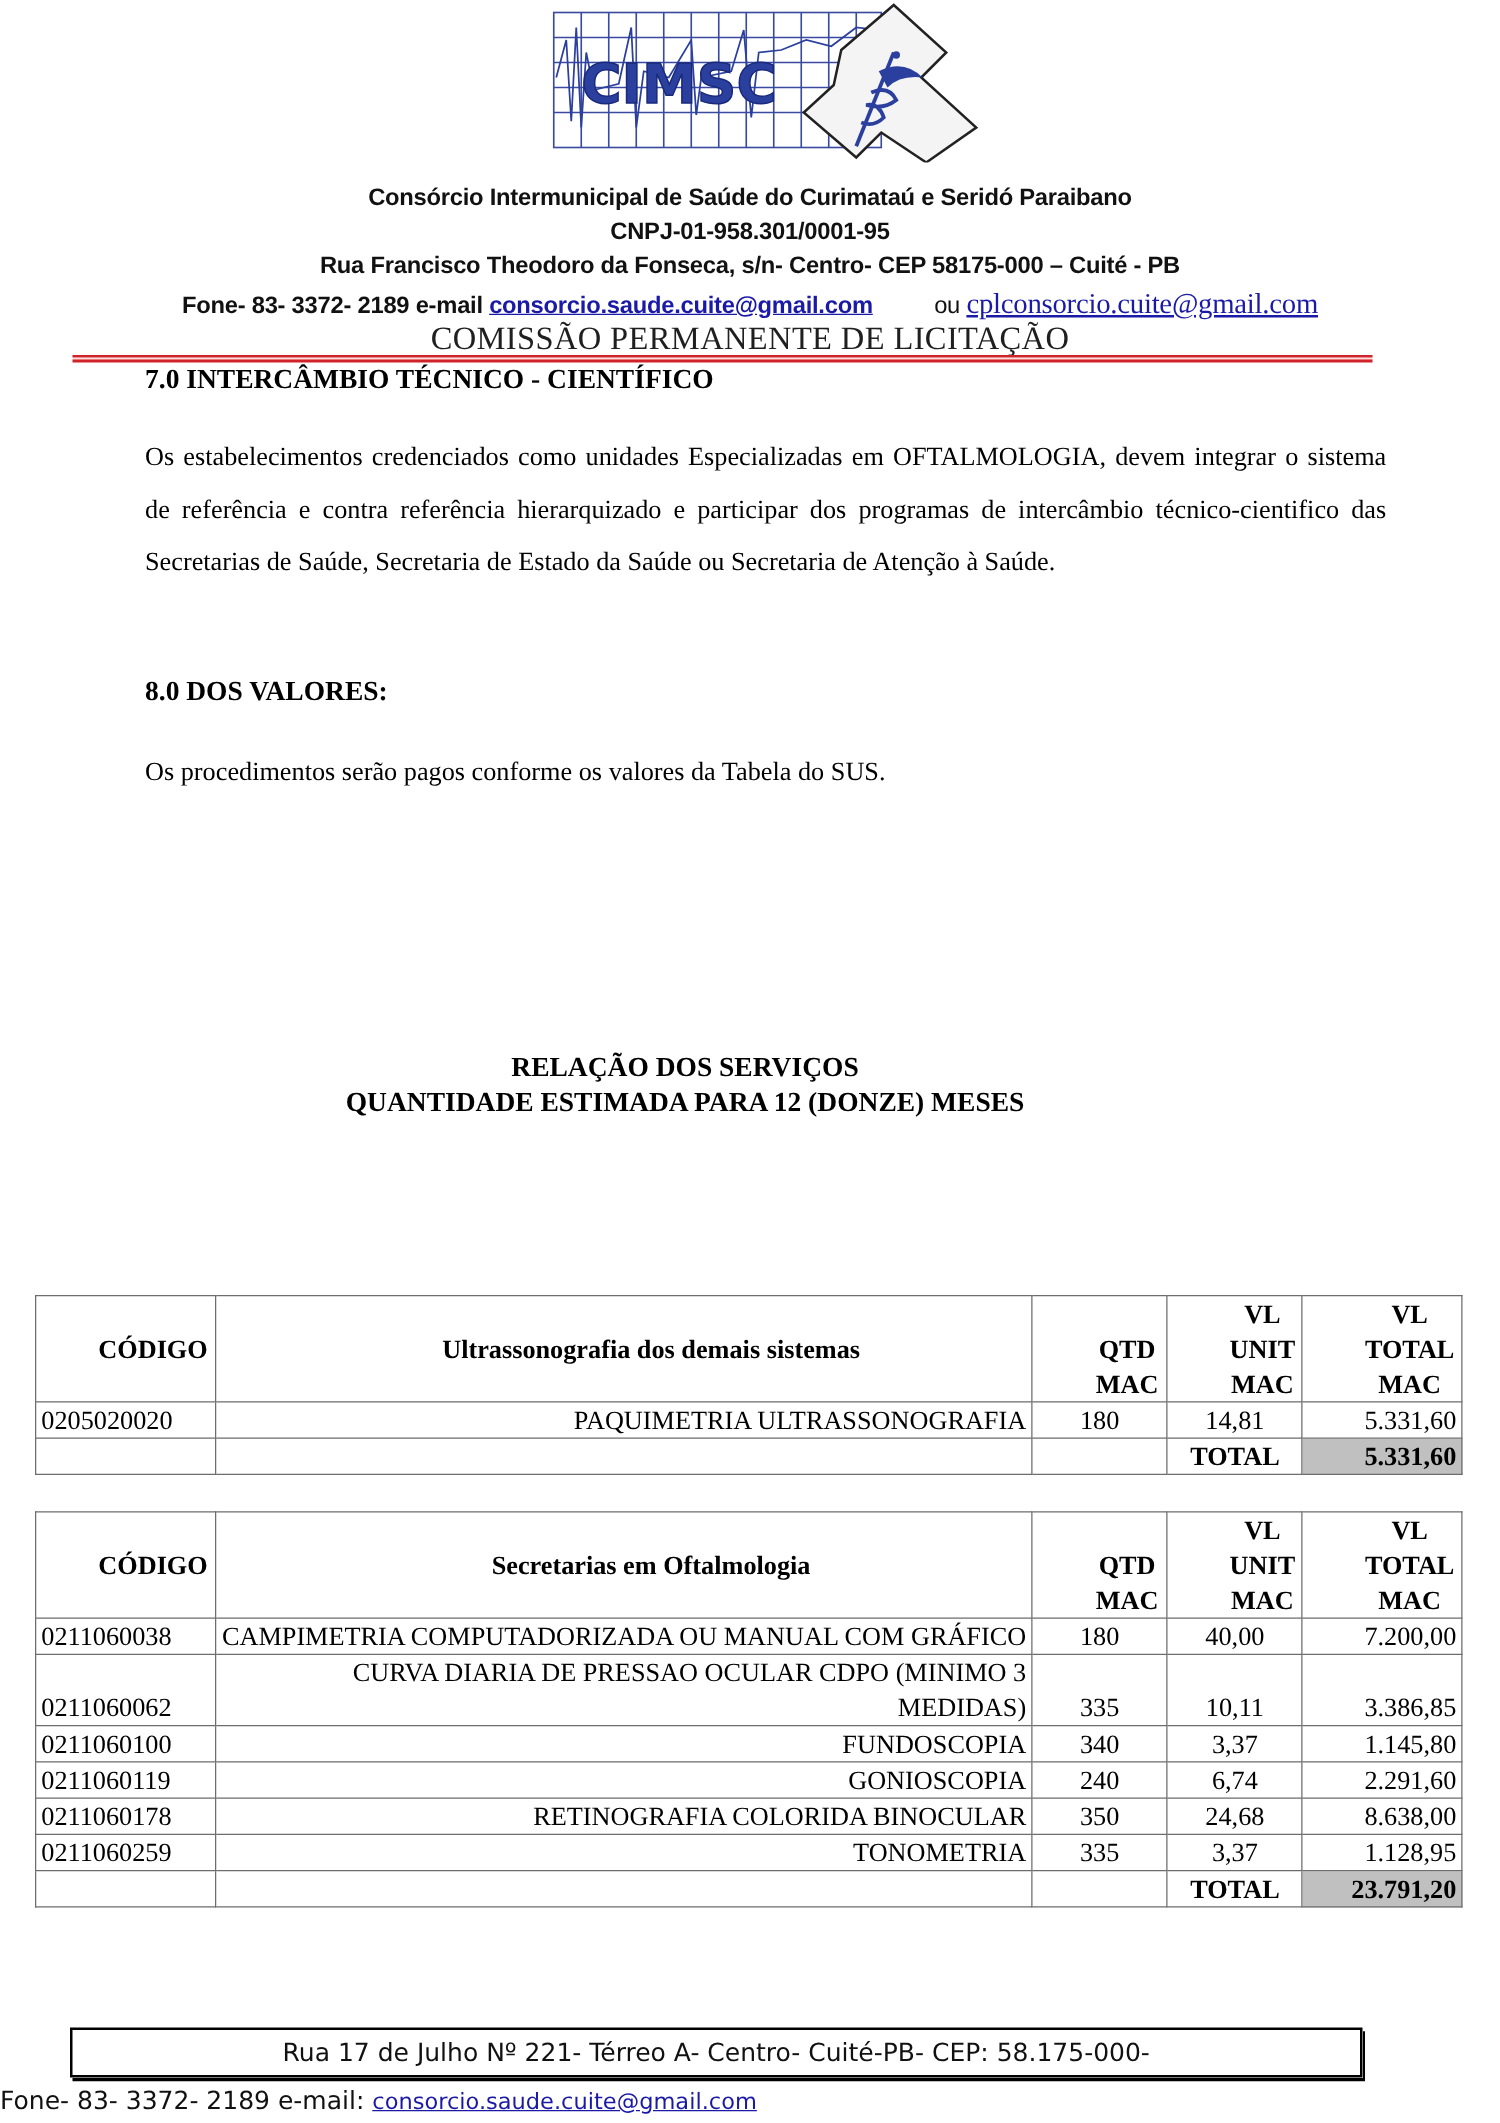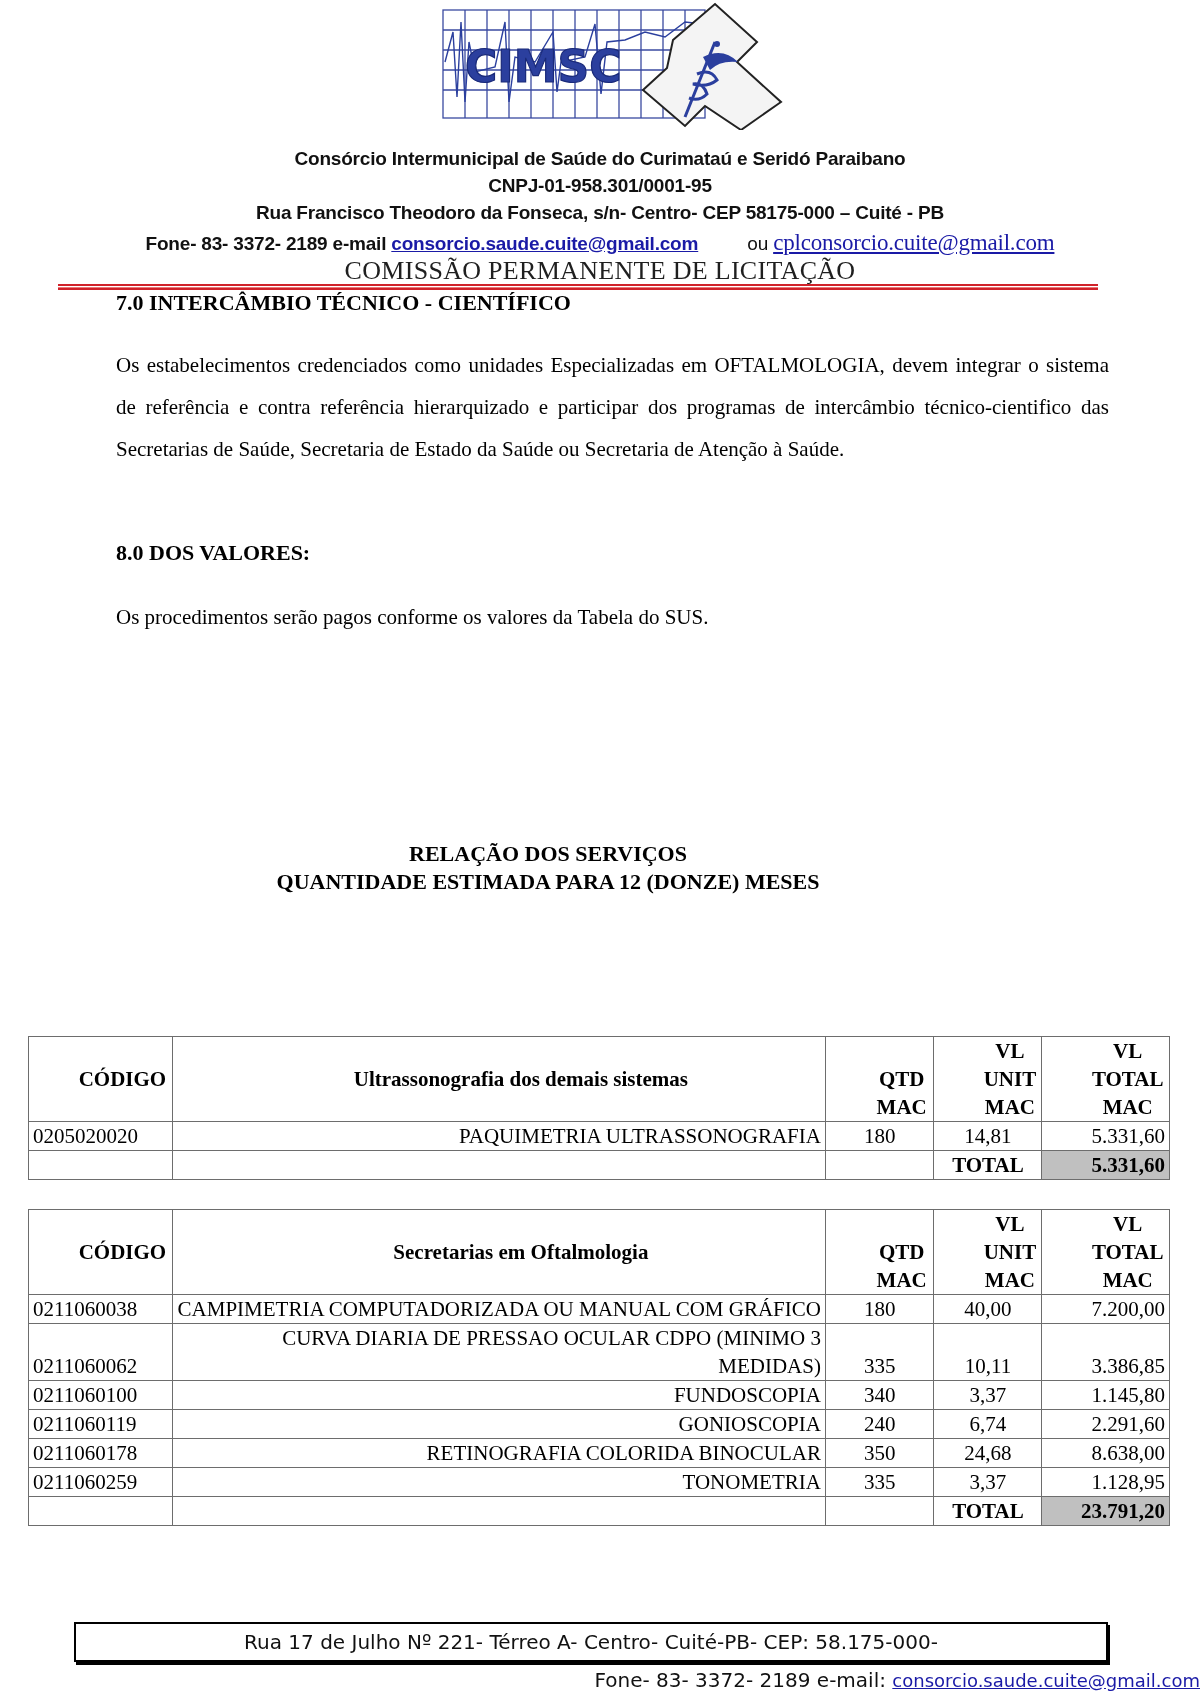--- a/index.html
+++ b/index.html
@@ -44,22 +44,22 @@
   .c-tot { width: 118px; }
   td.code { text-align: left; vertical-align: bottom; padding-left: 6px; }
   td.desc { text-align: right; vertical-align: bottom; }
   td.qtd, td.unit { text-align: center; vertical-align: bottom; }
   td.tot { text-align: right; vertical-align: bottom; }
   td.total-label { font-weight: bold; text-align: center; }
   td.total-val { font-weight: bold; text-align: right; background: #c0c0c0; }
   th.desc-h { text-align: center; }
 
   
-  .foot-box { position: absolute; left: 74px; top: 1622px; width: 1034px; height: 40px; border: 2px solid #000; box-shadow: 2px 3px 0 #000; box-sizing: border-box; text-align: center; font-family: "DejaVu Sans", sans-serif; font-size: 20px; line-height: 36px; color: #111; }
-  .foot-contact { position: absolute; left: 0; width: 1200px; top: 1668px; text-align: right; font-family: "DejaVu Sans", sans-serif; font-size: 20px; color: #111; }
+  .foot-box { position: absolute; left: 56px; top: 1622px; width: 1034px; height: 40px; border: 2px solid #000; box-shadow: 2px 3px 0 #000; box-sizing: border-box; text-align: center; font-family: "DejaVu Sans", sans-serif; font-size: 20px; line-height: 36px; color: #111; }
+  .foot-contact { position: absolute; left: 0; width: 1200px; top: 1668px; text-align: left; font-family: "DejaVu Sans", sans-serif; font-size: 20px; color: #111; }
   .foot-contact .fmail { color: #1a1aa6; text-decoration: underline; font-size: 18px; }
 </style>
 </head>
 <body>
 
 <div class="logo">
   <svg width="360" height="128" viewBox="0 0 360 128">
 
     <g stroke="#3a4aa0" stroke-width="1.3" fill="none">
       <rect x="8" y="8" width="262" height="108"></rect>

